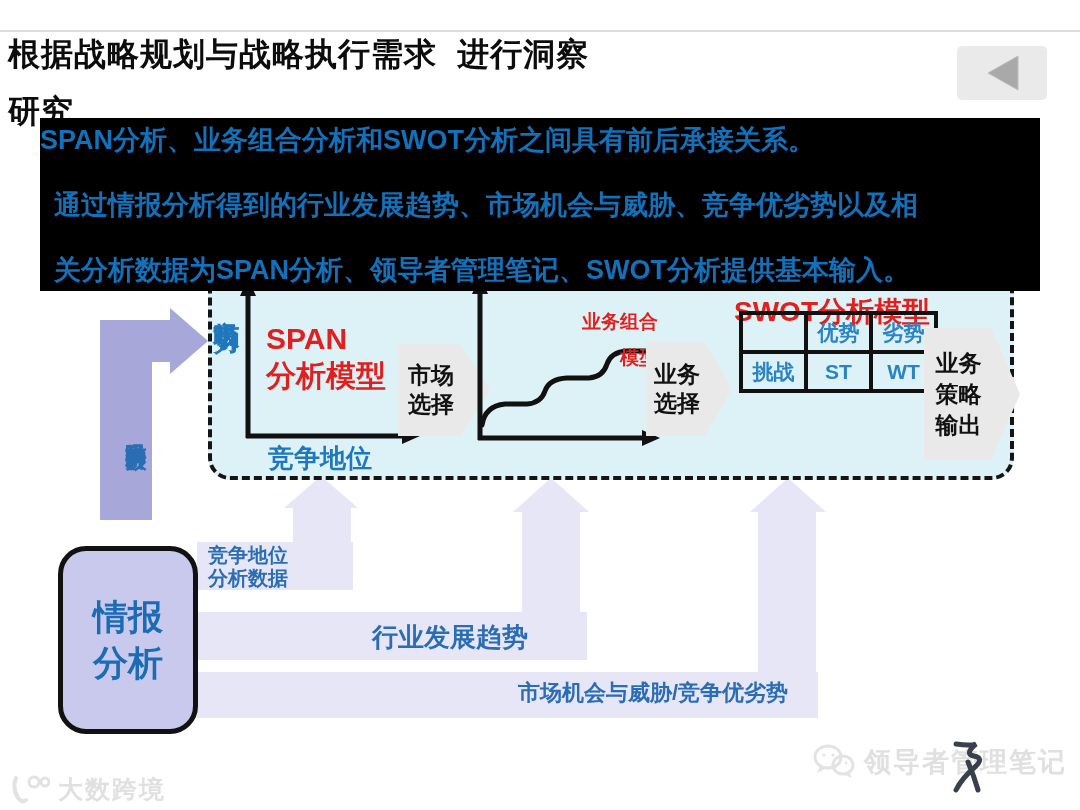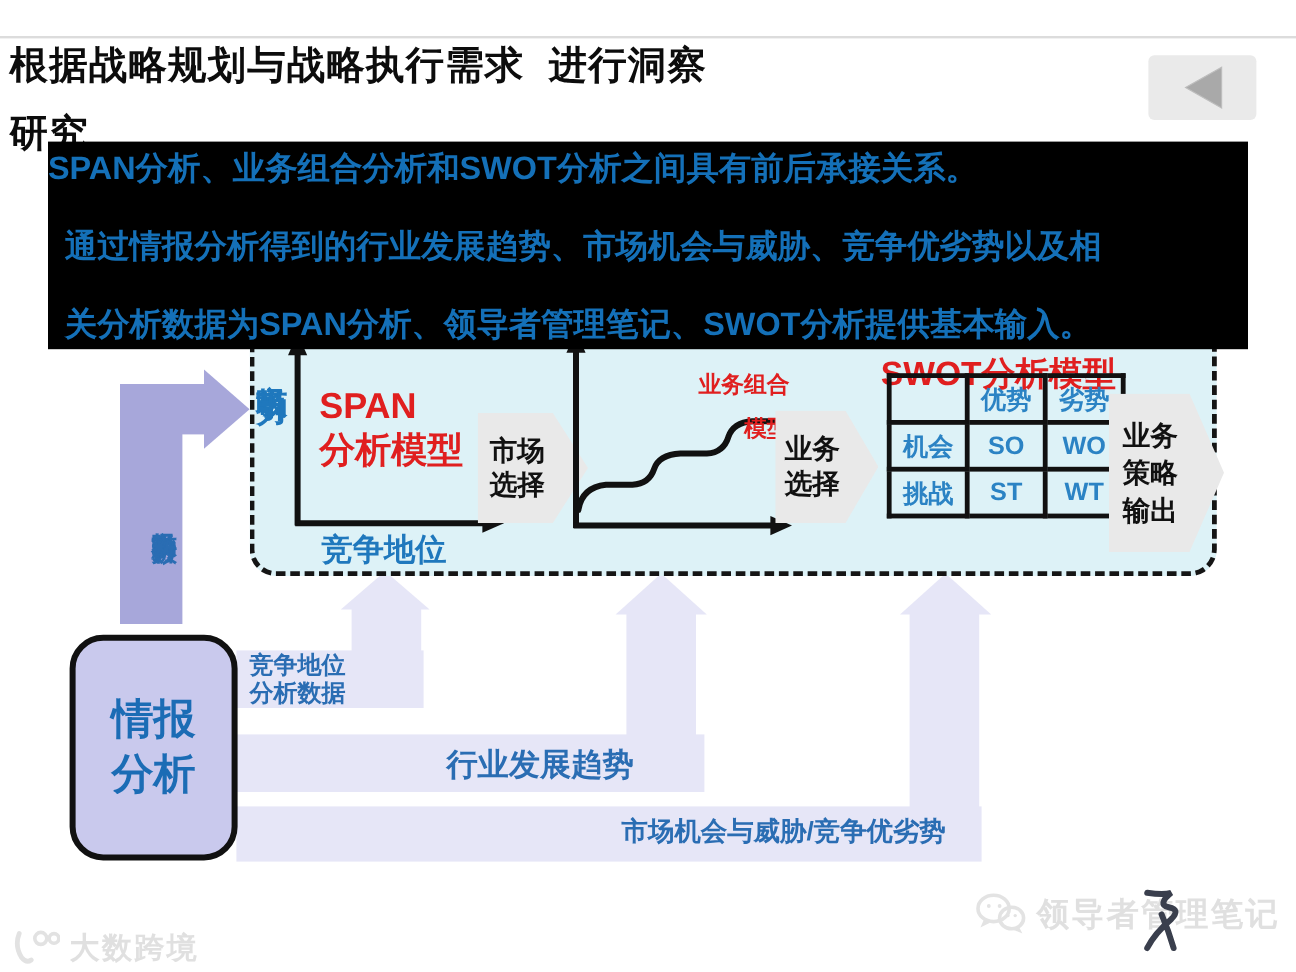--- a/index.html
+++ b/index.html
@@ -58,21 +58,21 @@
   
   .lav{background:var(--lavender,#a7a7da);}
   .elbow-vbar{left:100px;top:338px;width:52px;height:182px;}
   .elbow-hshaft{left:100px;top:320px;width:72px;height:42px;}
   .elbow-head{left:170px;top:308px;width:0;height:0;border-top:33px solid transparent;
     border-bottom:33px solid transparent;border-left:38px solid var(--lavender,#a7a7da);}
   .elbow-label{left:102px;top:344px;width:48px;height:172px;writing-mode:vertical-rl;text-orientation:upright;
     text-align:center;font-weight:700;font-size:21px;letter-spacing:1px;color:var(--label_blue,#2a6db3);z-index:2;}
 
   
-  .intel-box{left:58px;top:529px;width:140px;height:188px;box-sizing:border-box;border:5px solid #111;
+  .intel-box{left:58px;top:546px;width:140px;height:188px;box-sizing:border-box;border:5px solid #111;
     border-radius:28px;background:var(--intel_fill,#c9c9ed);display:flex;align-items:center;justify-content:center;
     text-align:center;font-weight:700;font-size:35px;line-height:46px;color:var(--intel_text,#1b6cb5);z-index:2;}
 
   
   .pale{background:var(--pale,#e6e6f7);}
   .fa1-bar{left:197px;top:542px;width:156px;height:48px;}
   .fa1-shaft{left:293px;top:506px;width:58px;height:38px;}
   .fa1-head{left:284px;top:476px;width:0;height:0;border-left:37px solid transparent;
     border-right:37px solid transparent;border-bottom:32px solid var(--pale,#e6e6f7);}
   .fa1-label{left:208px;top:544px;width:130px;font-weight:700;font-size:20px;line-height:23px;
@@ -172,25 +172,20 @@
 
   <div class="abs swot-title">SWOT分析模型</div>
   <table class="abs swot-table">
     <tbody>
         <tr>
       <td></td>
       <td>优势</td>
       <td>劣势</td>
     </tr>
     <tr>
-      <td>机会</td>
-      <td>SO</td>
-      <td>WO</td>
-    </tr>
-    <tr>
       <td>挑战</td>
       <td>ST</td>
       <td>WT</td>
     </tr>
   </tbody>
     </table>
 
   <div class="abs block-arrow output-arrow">
     <div class="txt">
       <span>业务</span><br>

